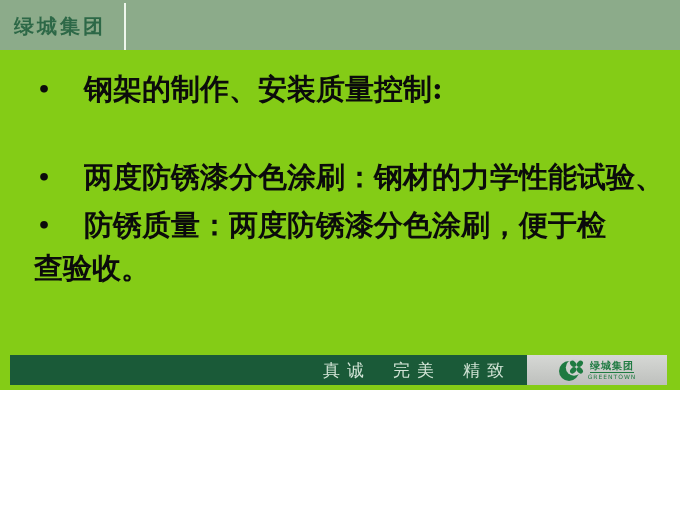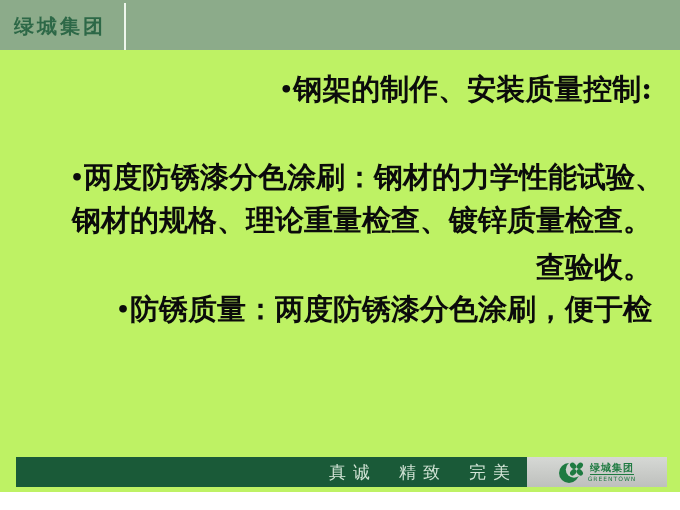--- a/index.html
+++ b/index.html
@@ -1,22 +1,21 @@
 <!DOCTYPE html>
 <html><head>
 <meta charset="utf-8">
 <style>
   html,body{margin:0;padding:0;background:#ffffff;}
   .slide{
     position:relative;
-    width:680px;height:492px;
-    background:#bef264;
+    width:680px;height:390px;
+    background:#84cc16;
     overflow:hidden;
     font-family:"DejaVu Serif", serif;
-    text-align:right;
   }
   
   .header-bar{
     position:absolute;top:0;left:0;width:680px;height:50px;
     background:#8cab8a;
   }
   .header-title{
     position:absolute;left:14px;top:13px;
     font-size:20px;font-weight:bold;
     letter-spacing:3px;
@@ -44,21 +43,21 @@
   .bullet{
     display:inline-block;
     width:50px;
     font-size:22px;
     vertical-align:2px;
     text-indent:3px;
     font-family:"DejaVu Sans", sans-serif;
   }
   
   .footer-bar{
-    position:absolute;left:16px;bottom:5px;
+    position:absolute;left:10px;bottom:5px;
     width:527px;height:30px;
     background:#1a5a38;
     display:flex;align-items:center;justify-content:flex-end;
     padding-right:26px;box-sizing:border-box;
   }
   .motto-word{
     font-size:17px;
     color:#d2e4d6;
     letter-spacing:7px;
     margin-left:22px;
@@ -96,37 +95,36 @@
   </div>
 
   <div class="body-area">
 
     <div class="para gap-after">
       <div class="line"><span class="bullet">•</span><span>钢架的制作、安装质量控制:</span></div>
     </div>
 
     <div class="para">
       <div class="line"><span class="bullet">•</span><span>两度防锈漆分色涂刷：钢材的力学性能试验、</span></div>
-      <div class="line"><span>钢材的规格、理论重量检查、镀锌质量检查。</span></div>
     </div>
 
     <div class="para">
     </div>
 
     <div class="para">
+      <div class="line"><span class="bullet">•</span><span>防锈质量：两度防锈漆分色涂刷，便于检</span></div>
       <div class="line"><span>查验收。</span></div>
-      <div class="line"><span class="bullet">•</span><span>防锈质量：两度防锈漆分色涂刷，便于检</span></div>
     </div>
 
   </div>
 
   <div class="footer-bar">
     <span class="motto-word">真诚</span>
+    <span class="motto-word">完美</span>
     <span class="motto-word">精致</span>
-    <span class="motto-word">完美</span>
   </div>
 
   <div class="logo-strip">
     <svg class="logo-mark" width="26" height="24" viewBox="0 0 26 24">
 
       <circle cx="11" cy="13" r="10" fill="#1e7a41"></circle>
       <circle cx="16" cy="9.5" r="8.2" fill="#cfd1ce"></circle>
 
       <g fill="#1e7a41">
         <ellipse cx="15.2" cy="5.8" rx="2.6" ry="3.6" transform="rotate(-45 15.2 5.8)"></ellipse>

